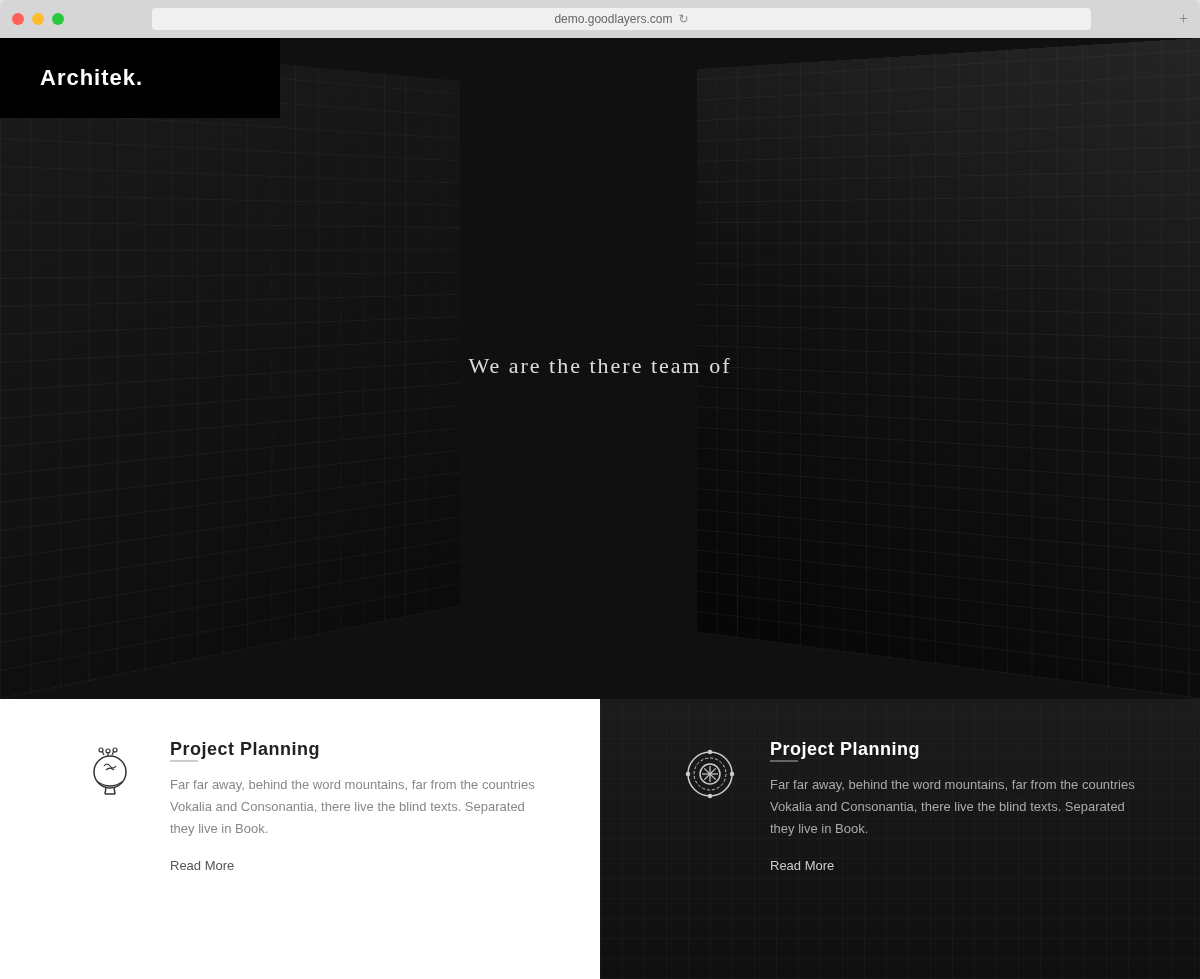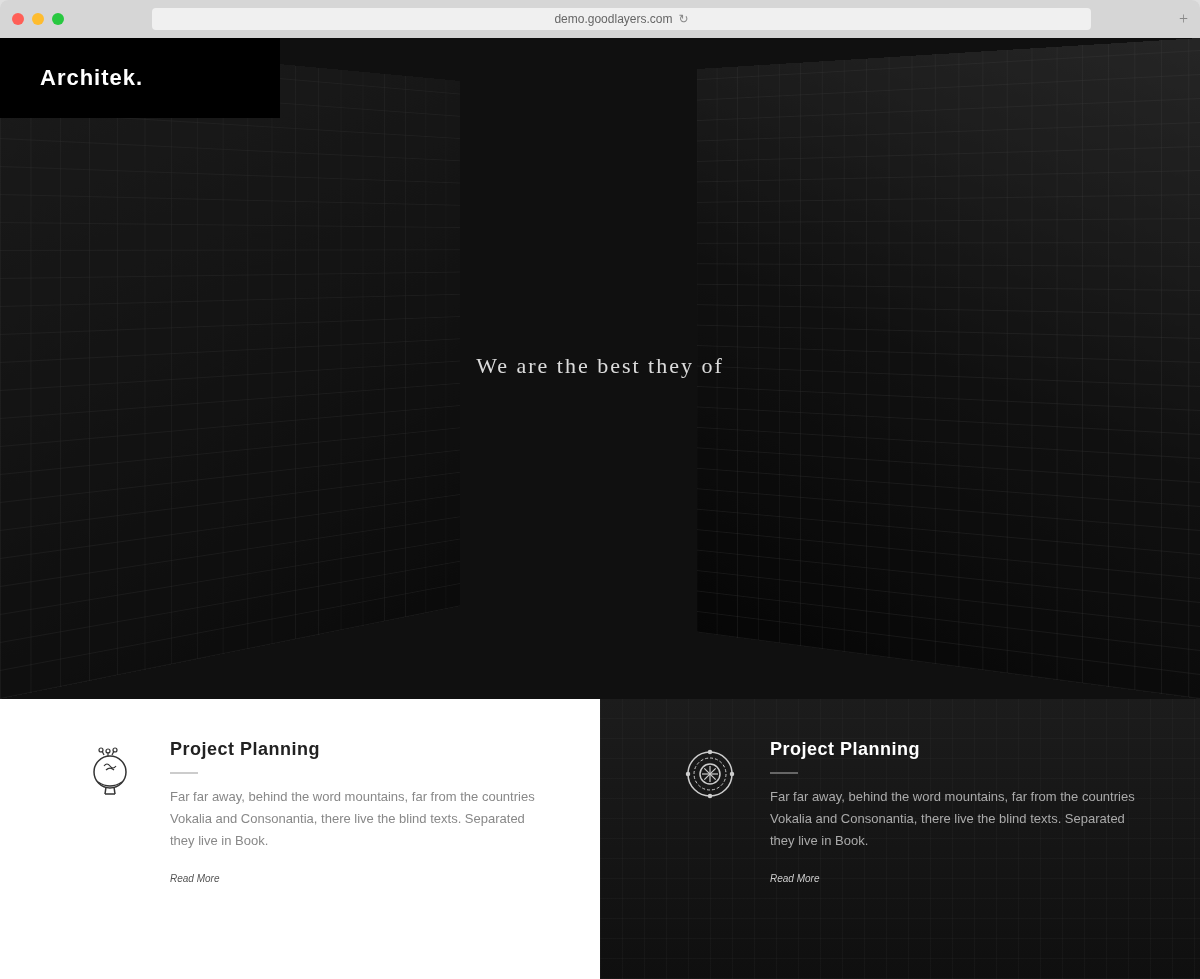--- a/index.html
+++ b/index.html
@@ -273,21 +273,20 @@
     }
 
     .card-body {
       flex: 1;
     }
 
     .card-title {
       font-family: sans-serif;
       font-size: 18px;
       font-weight: 600;
-      margin-bottom: 12px;
       letter-spacing: 0.5px;
     }
 
     .card.light .card-title { color: #222; }
     .card.dark .card-title { color: #fff; }
 
     .card-divider {
       width: 28px;
       height: 2px;
       margin-bottom: 12px;
@@ -301,22 +300,21 @@
       font-size: 13px;
       line-height: 1.7;
       margin-bottom: 16px;
     }
 
     .card.light .card-text { color: #888; }
     .card.dark .card-text { color: #aaa; }
 
     .card-link {
       font-family: sans-serif;
-      font-size: 10px;
-      font-style: italic;
+      font-size: 13px;
       cursor: pointer;
       margin-top: 36px;
     }
 
     .card.light .card-link { color: #555; }
     .card.dark .card-link { color: #ccc; }
 
     
     .card.dark {
       position: relative;
@@ -381,21 +379,21 @@
         </div>
         <div class="hero-overlay"></div>
 
         <nav class="navbar">
           <div class="nav-logo-area">
             <span class="nav-logo">Architek.</span>
           </div>
         </nav>
 
         <div class="hero-content">
-          <div class="hero-subtitle">We are the best they of</div>
+          <div class="hero-subtitle">We are the there team of</div>
         </div>
       </div>
 
       <div class="cards-section">
 
         <div class="card light">
           <div class="card-icon">
             <svg viewBox="0 0 60 60" fill="none" stroke="#333" stroke-width="1.5" xmlns="http://www.w3.org/2000/svg">
 
               <circle cx="30" cy="28" r="16" stroke="#333" stroke-width="1.5" fill="none"></circle>

